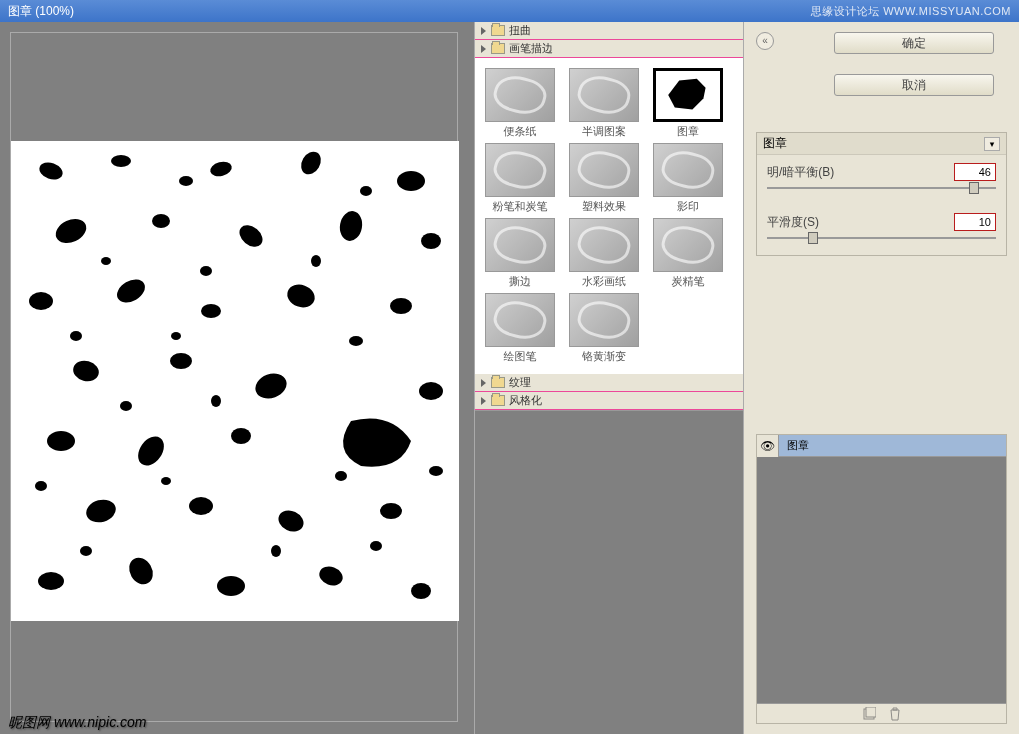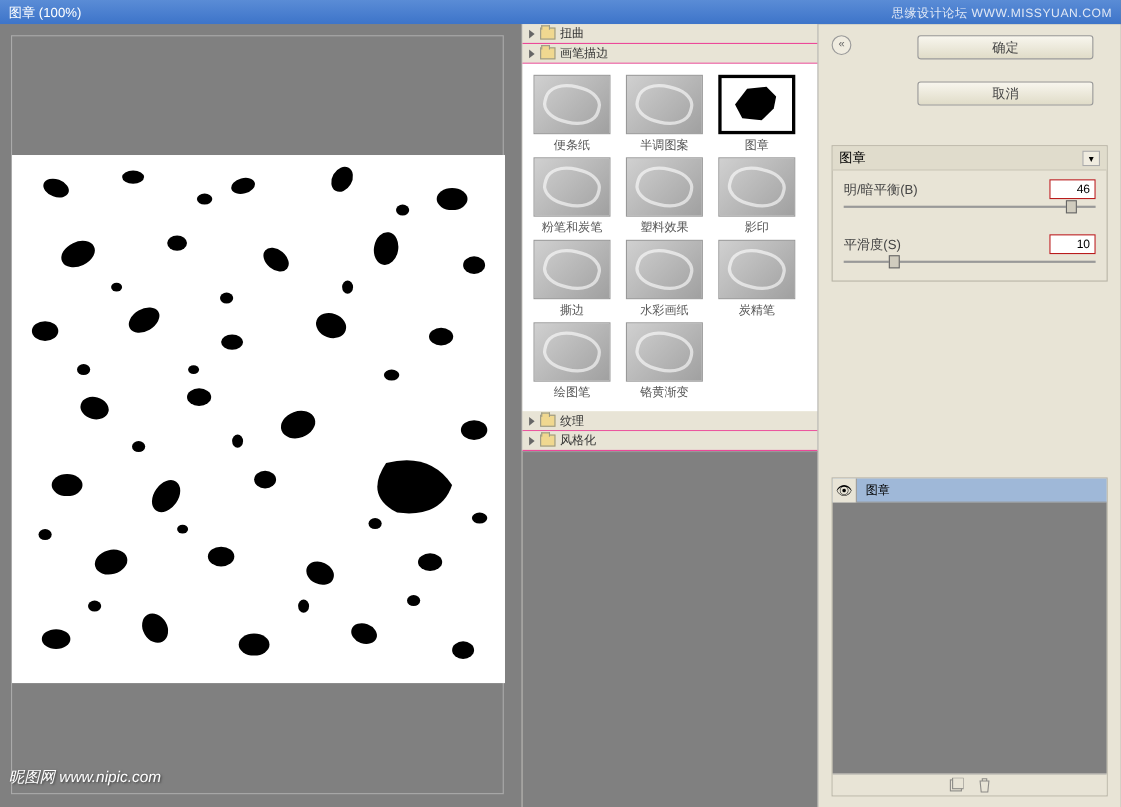--- a/index.html
+++ b/index.html
@@ -46,21 +46,21 @@
 .slider-track { height: 2px; background: #999; position: relative; margin-top: 6px; }
 .slider-thumb { position: absolute; top: -5px; width: 10px; height: 12px; background: #d0ccbe; border: 1px solid #666; cursor: pointer; }
 
 .layers-panel { margin-top: auto; border: 1px solid #b8b4a6; background: #e8e4d6; height: 290px; display: flex; flex-direction: column; }
 .layer-row { height: 22px; background: #9fb8d8; display: flex; align-items: center; font-size: 11px; border-bottom: 1px solid #999; }
 .eye-cell { width: 22px; height: 22px; background: #e8e4d6; border-right: 1px solid #999; text-align: center; line-height: 22px; font-size: 12px; }
 .layer-canvas { flex-grow: 1; background: #808080; }
 .layer-footer { height: 20px; background: #e8e4d6; border-top: 1px solid #999; display: flex; justify-content: center; align-items: center; gap: 12px; font-size: 12px; color: #666; }
 .footer-icon { width: 14px; height: 14px; cursor: pointer; opacity: 0.7; }
 
-.watermark { position: absolute; bottom: 18px; left: 8px; font-size: 14px; color: #ffffff; text-shadow: 1px 1px 2px rgba(0,0,0,0.5); font-style: italic; }
+.watermark { position: absolute; bottom: 2px; left: 8px; font-size: 14px; color: #000000; text-shadow: 1px 1px 2px rgba(0,0,0,0.5); font-style: italic; }
 
 .thumb-stamp { background: #fff; }
 .thumb-stamp::after { content: ""; position: absolute; inset: 6px 10px; background: #000; clip-path: polygon(30% 10%, 70% 5%, 90% 30%, 85% 60%, 60% 90%, 20% 85%, 5% 50%); }
 </style>
 </head>
 <body>
 
 <div class="titlebar">
   <span>图章 (100%)</span>
   <span class="titlebar-right">思缘设计论坛  WWW.MISSYUAN.COM</span>

